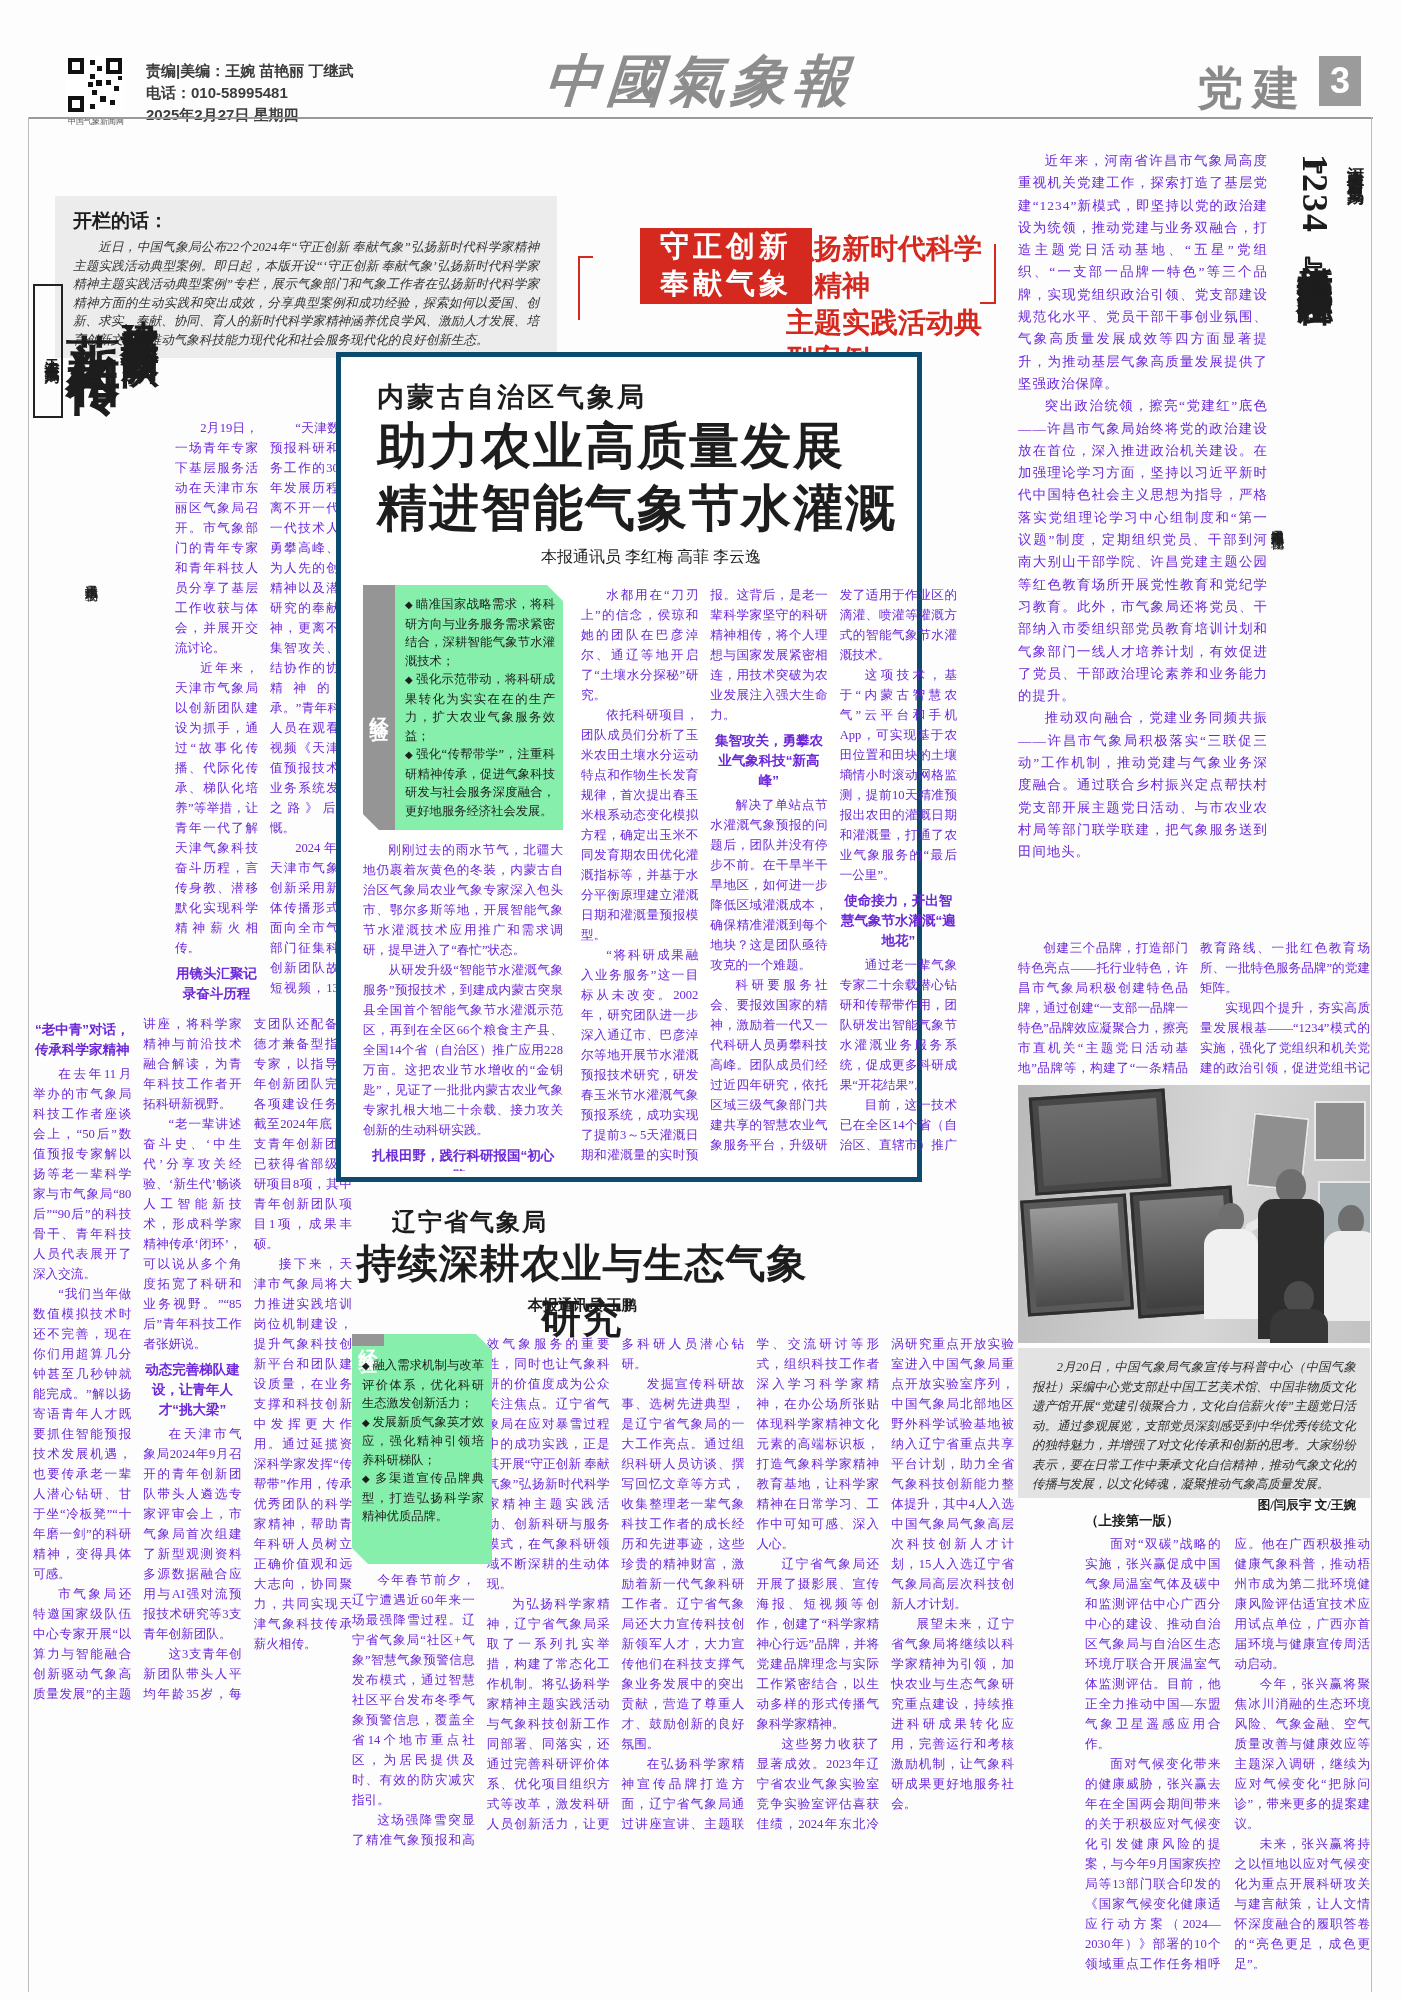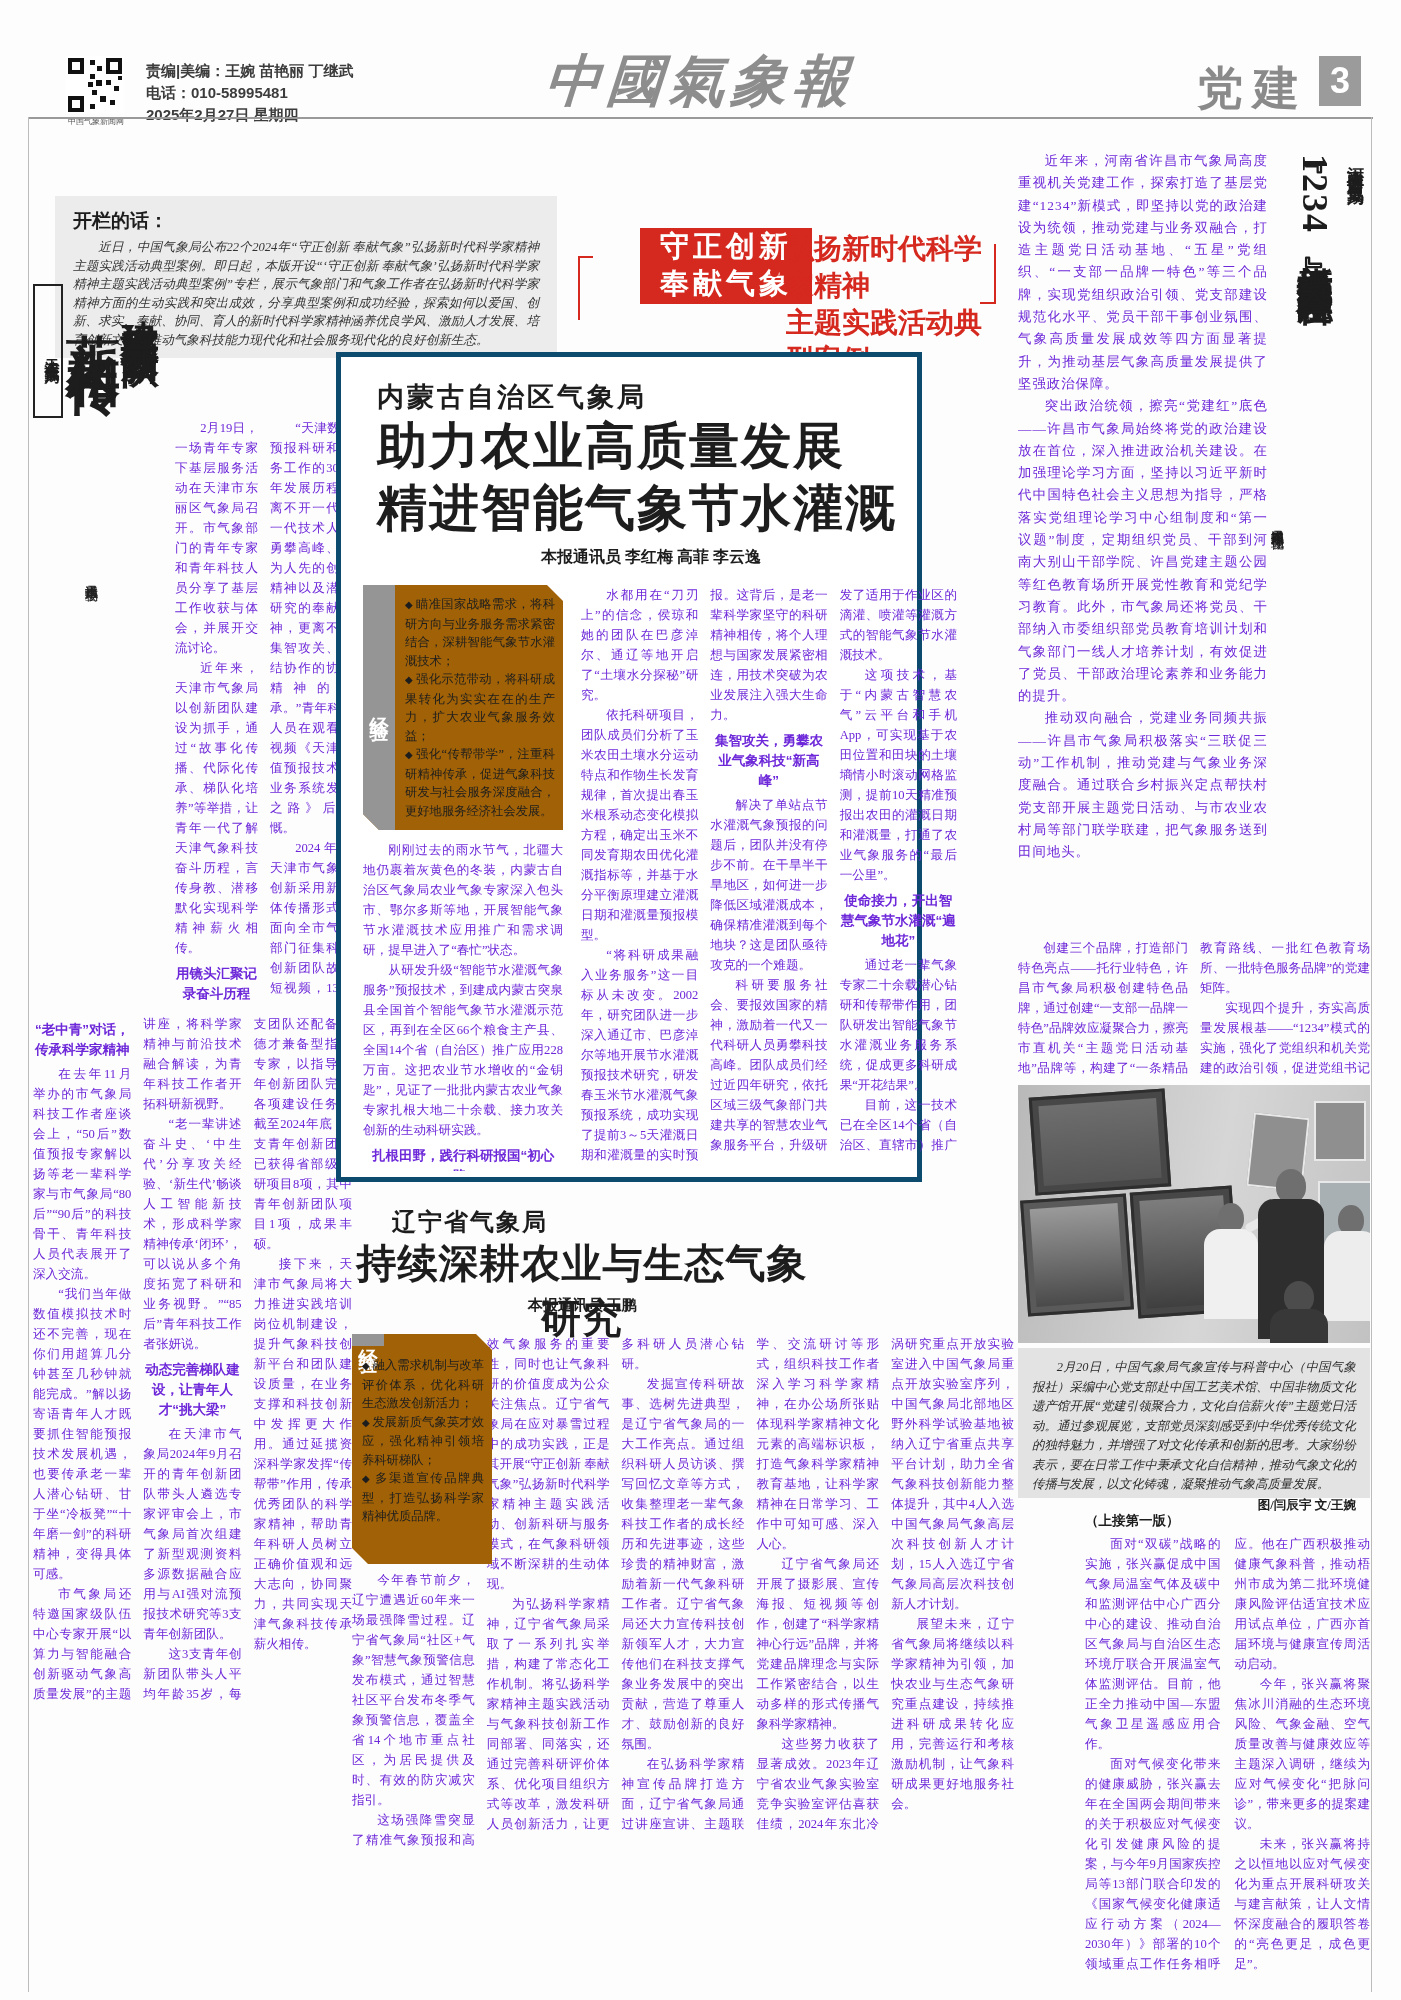--- a/index.html
+++ b/index.html
@@ -41,24 +41,24 @@
              font-size:15px;font-weight:bold;text-align:center;letter-spacing:2px;padding-top:4px;}
   #tj-h1{left:56px;top:290px;height:268px;font-size:54px;font-weight:900;letter-spacing:10px;}
   #tj-h2{left:114px;top:290px;height:470px;font-size:38px;font-weight:900;letter-spacing:3px;}
   #tj-byline{left:82px;top:575px;height:180px;font-size:13px;color:#222;}
   #tj-top{left:175px;top:418px;width:178px;height:592px;column-count:2;}
   #tj-bottom{left:33px;top:1014px;width:319px;height:976px;column-count:3;}
   
   #redbox{left:336px;top:352px;width:586px;height:830px;border:5px solid #0c4a6e;box-sizing:border-box;background:#fff;}
   #nm-kicker{left:36px;top:22px;font-size:27px;font-weight:bold;letter-spacing:3px;}
   #nm-h{left:36px;top:58px;width:560px;font-size:50px;font-weight:900;line-height:62px;letter-spacing:2px;}
-  #nm-byline{left:0;top:190px;width:620px;text-align:center;font-size:16px;font-weight:bold;}
+  #nm-byline{left:0;top:190px;width:620px;text-align:center;font-size:16px;font-weight:normal;}
   #nm-col1{left:22px;top:228px;width:200px;height:586px;overflow:hidden;}
   #nm-rest{left:240px;top:228px;width:376px;height:586px;column-count:3;}
-  .expbox{background:#a16207;clip-path:polygon(0 0,calc(100% - 16px) 0,100% 16px,100% 100%,16px 100%,0 calc(100% - 16px));
+  .expbox{background:#86efac;clip-path:polygon(0 0,calc(100% - 16px) 0,100% 16px,100% 100%,16px 100%,0 calc(100% - 16px));
           display:flex;margin-bottom:10px;}
   .expbox .strip{background:#959595;color:#fff;width:32px;display:flex;align-items:center;justify-content:center;
           font-size:19px;font-weight:bold;writing-mode:vertical-rl;letter-spacing:6px;}
   .expbox .bl{padding:10px 8px 10px 10px;}
   .expbox .bullet{font-size:12.3px;line-height:18.5px;text-align:justify;}
   .expbox .bullet::before{content:"◆ ";font-size:10px;}
   
   #ln{left:352px;top:1196px;width:662px;height:794px;}
   #ln-kicker{left:40px;top:10px;font-size:24px;font-weight:bold;letter-spacing:2px;}
   #ln-h{left:0;top:40px;width:460px;text-align:center;font-size:40px;font-weight:900;letter-spacing:1px;}

